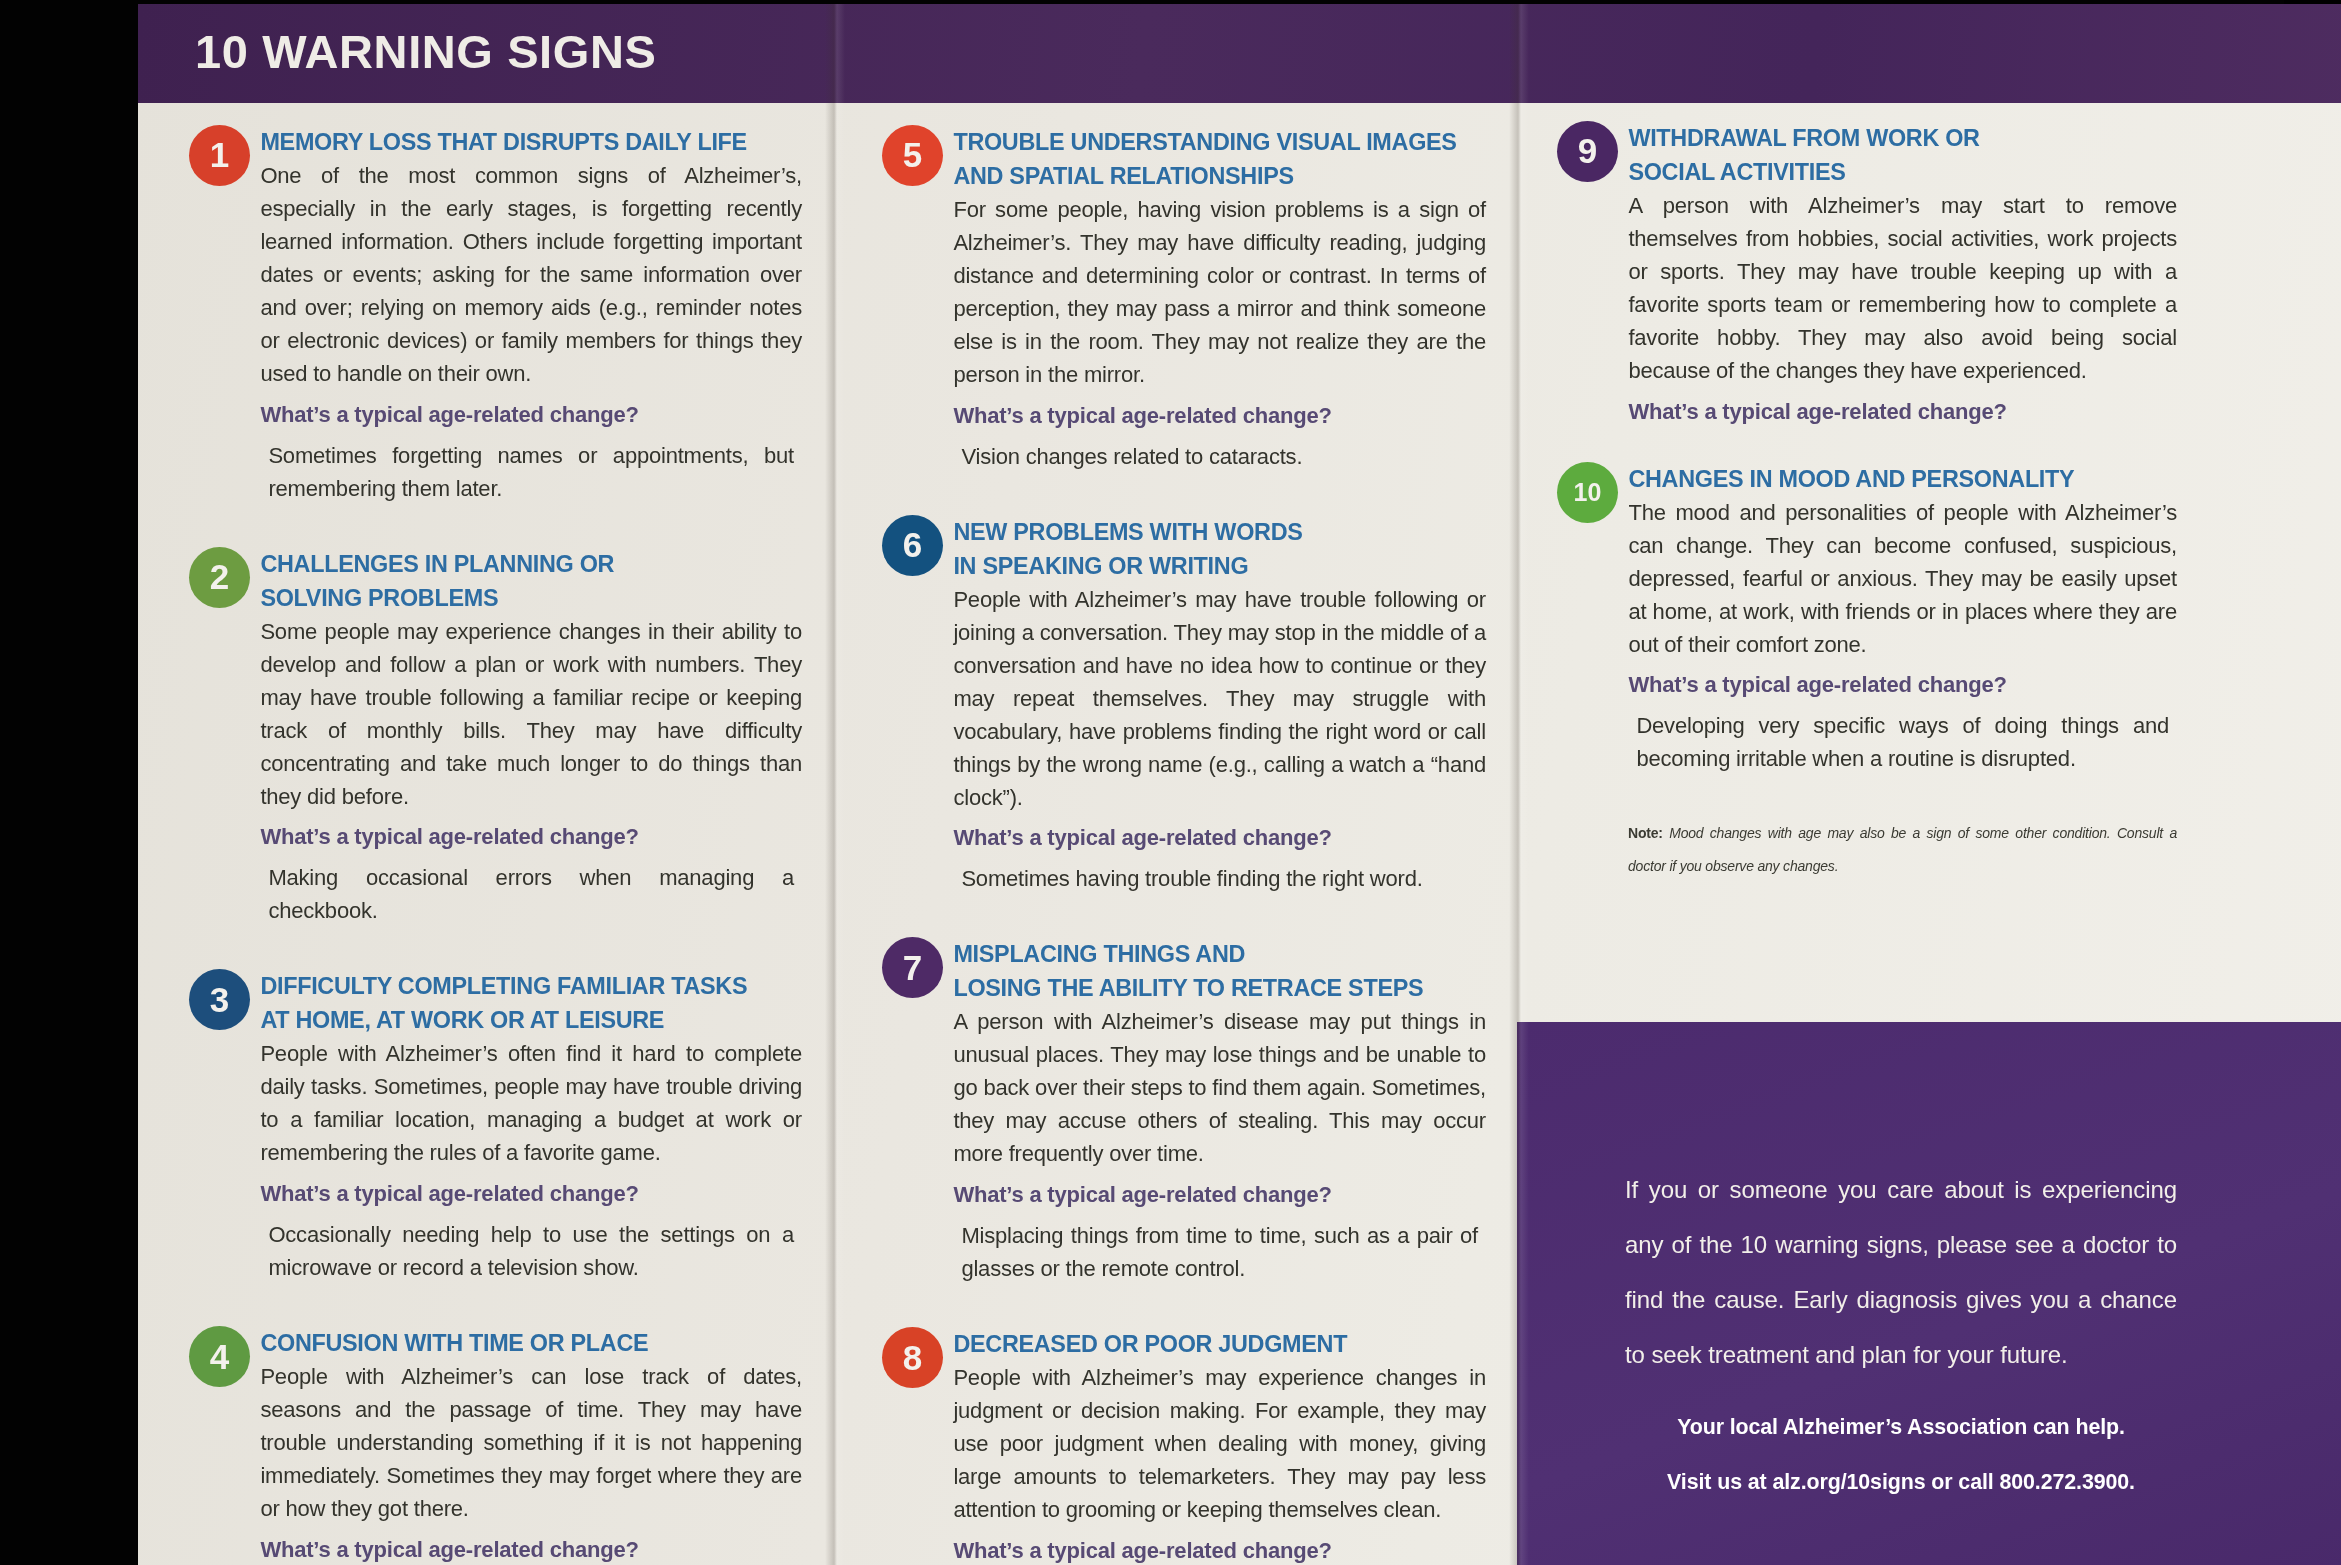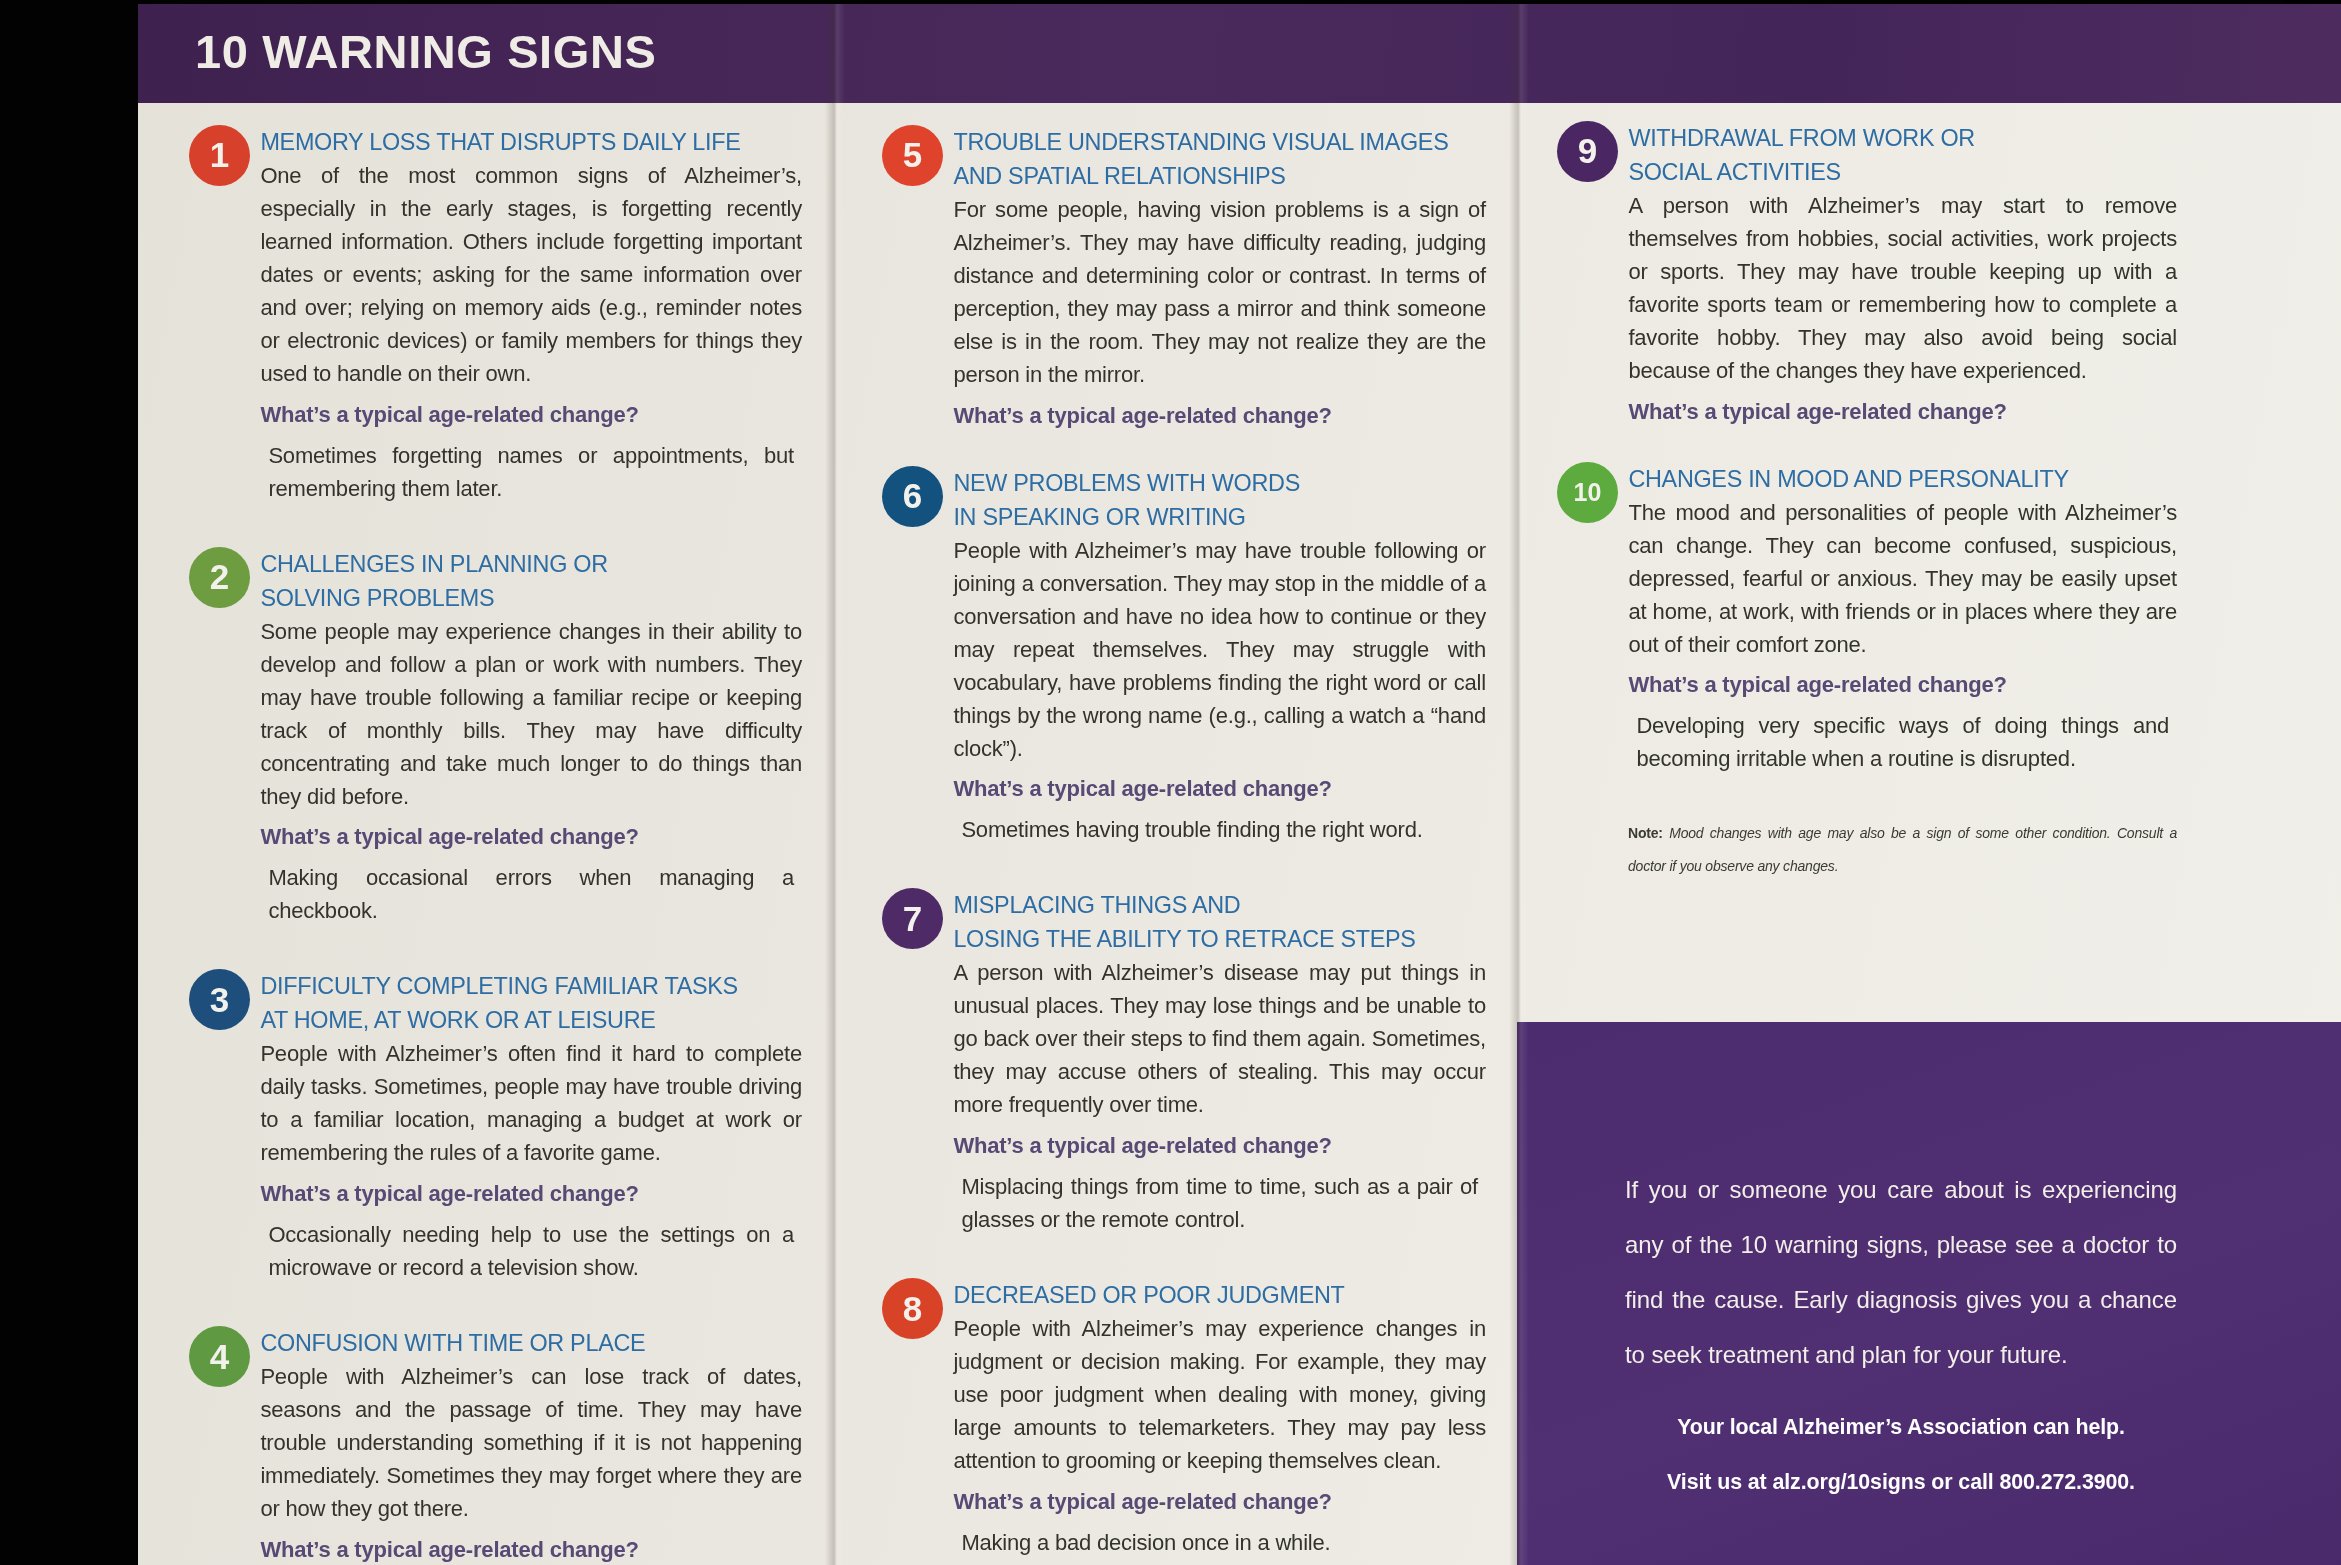--- a/index.html
+++ b/index.html
@@ -49,21 +49,21 @@
   .badge {
     flex: 0 0 auto;
     width: 61px; height: 61px; border-radius: 50%;
     display: flex; align-items: center; justify-content: center;
     color: #f3f1ec; font-size: 35px; font-weight: bold;
     margin-top: 0px;
   }
   .sign-content { flex: 1 1 auto; min-width: 0; }
   .sign-title {
     margin: 0; white-space: pre-line;
-    font-size: 23.4px; line-height: 34px; font-weight: normal;
+    font-size: 23.4px; line-height: 34px; font-weight: bold;
     color: #2d6da3; letter-spacing: -0.3px;
   }
   .sign-body {
     margin: 0 0 0 0;
     font-size: 22px; line-height: 33px; color: #33332c;
     text-align: justify; letter-spacing: -0.2px;
   }
   .sign-question {
     margin: 7.8px 0 0 0;
     font-size: 22px; line-height: 33px; font-weight: bold;
@@ -158,20 +158,21 @@
 
     <div class="col" id="col-2">
       <div id="col2-signs">
           <div class="sign">
     <div class="badge" style="background-color: rgb(224, 67, 43);">5</div>
     <div class="sign-content">
       <h3 class="sign-title">TROUBLE UNDERSTANDING VISUAL IMAGES
 AND SPATIAL RELATIONSHIPS</h3>
       <p class="sign-body">For some people, having vision problems is a sign of Alzheimer’s. They may have difficulty reading, judging distance and determining color or contrast. In terms of perception, they may pass a mirror and think someone else is in the room. They may not realize they are the person in the mirror.</p>
       <p class="sign-question">What’s a typical age-related change?</p>
+      <p class="sign-answer">Vision changes related to cataracts.</p>
     </div>
   </div>
           <div class="sign">
     <div class="badge" style="background-color: rgb(19, 81, 127);">6</div>
     <div class="sign-content">
       <h3 class="sign-title">NEW PROBLEMS WITH WORDS
 IN SPEAKING OR WRITING</h3>
       <p class="sign-body">People with Alzheimer’s may have trouble following or joining a conversation. They may stop in the middle of a conversation and have no idea how to continue or they may repeat themselves. They may struggle with vocabulary, have problems finding the right word or call things by the wrong name (e.g., calling a watch a “hand clock”).</p>
       <p class="sign-question">What’s a typical age-related change?</p>
       <p class="sign-answer">Sometimes having trouble finding the right word.</p>

